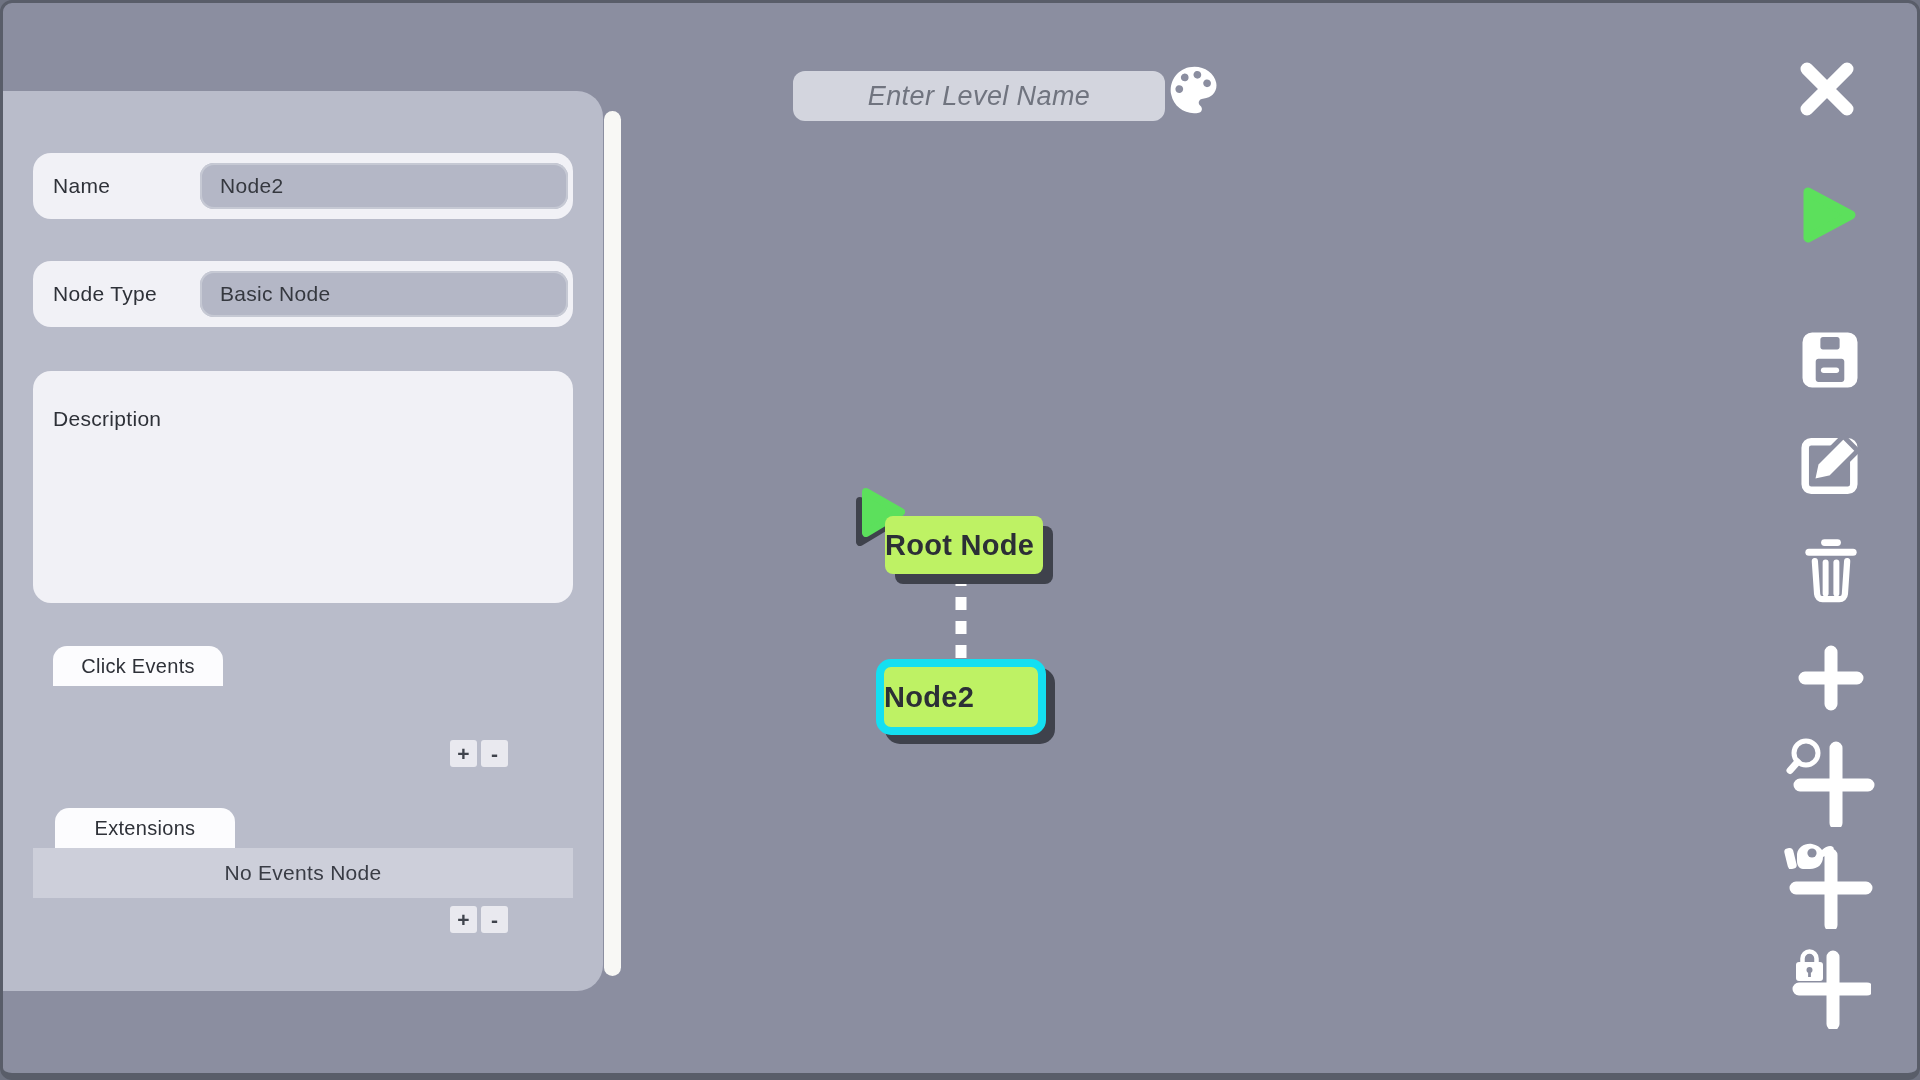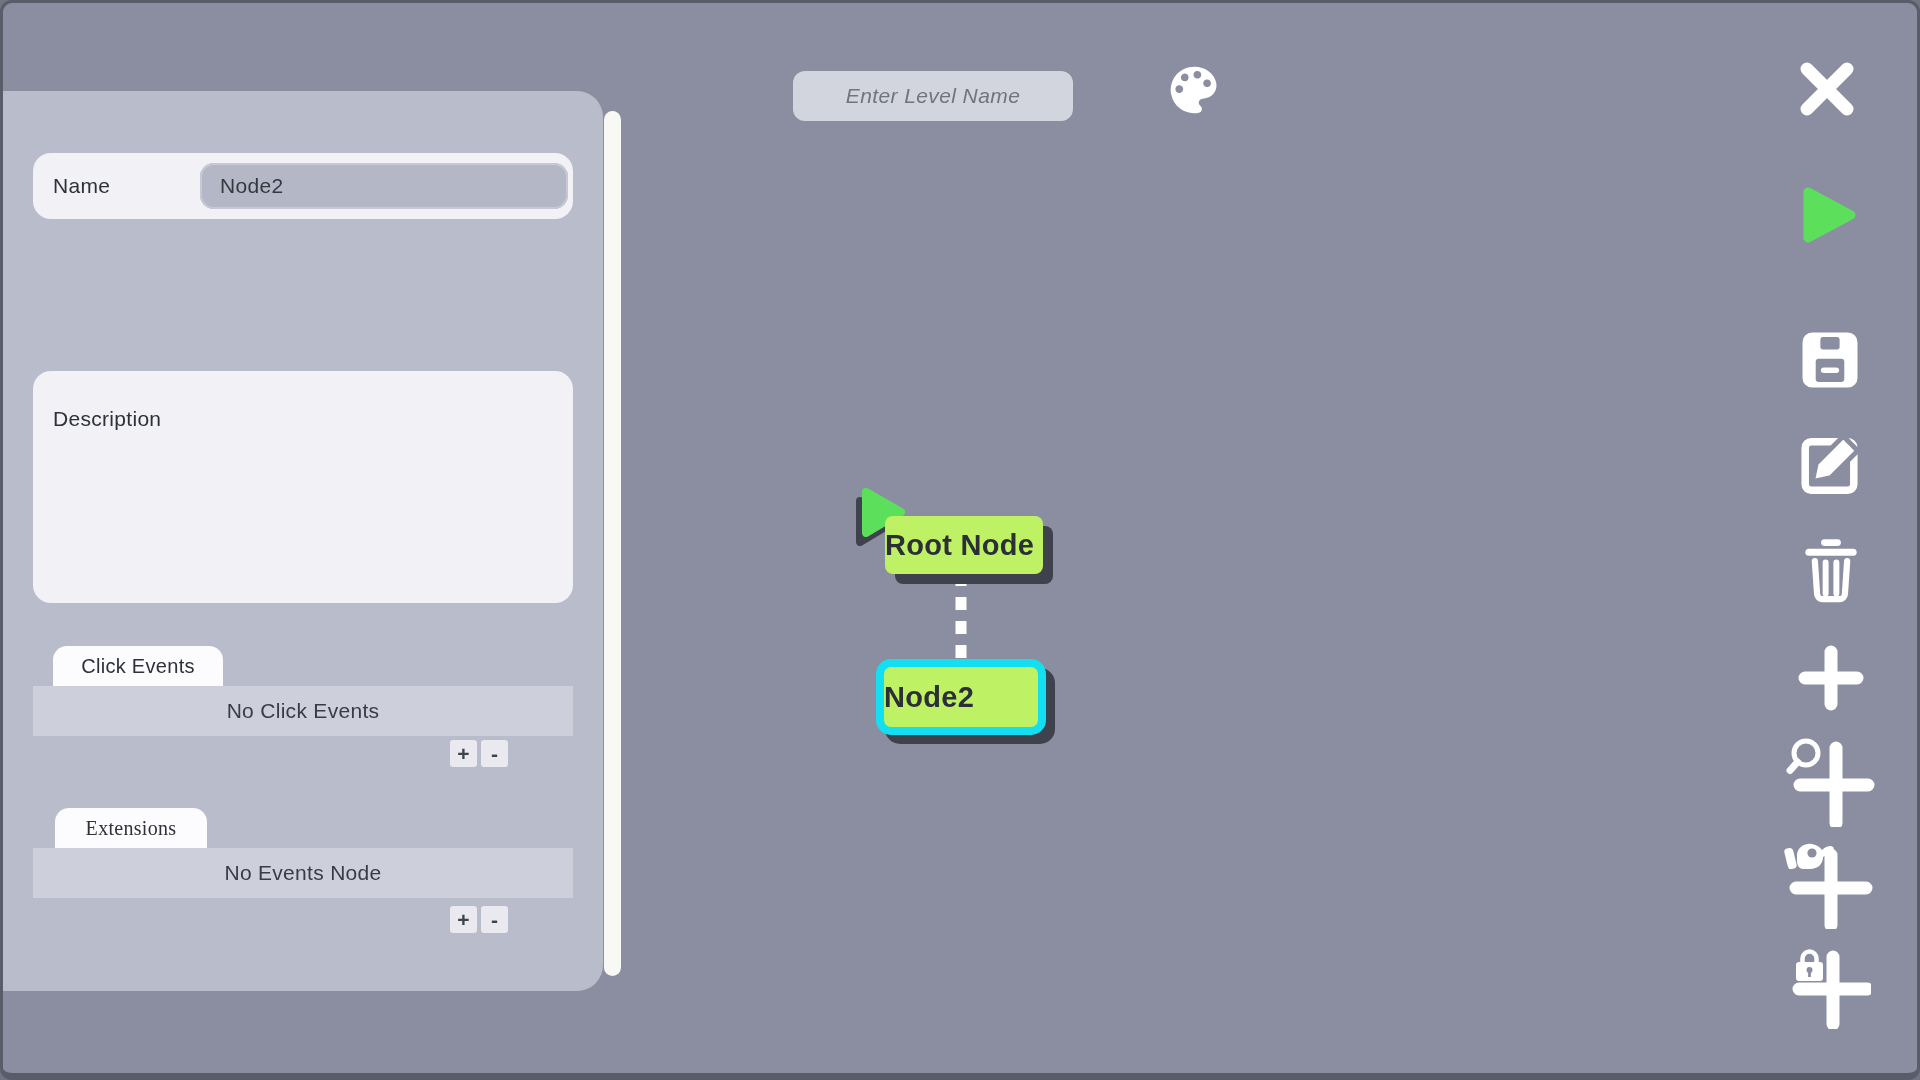--- a/index.html
+++ b/index.html
@@ -61,24 +61,24 @@
   .mini-btn {
     position:absolute; width:27px; height:27px;
     background:#e9e9ef; border-radius:3px;
     display:flex; align-items:center; justify-content:center;
     font-size:21px; font-weight:bold; color:#3f434c; line-height:1;
     cursor:pointer;
   }
 
   
   .level-input {
-    position:absolute; left:790px; top:68px; width:280px; height:50px;
+    position:absolute; left:790px; top:68px; width:372px; height:50px;
     background:#d3d5de; border-radius:12px;
     display:flex; align-items:center; justify-content:center;
-    font-size:21px; font-style:italic; color:#8c90a0; letter-spacing:.4px;
+    font-size:27px; font-style:italic; color:#8c90a0; letter-spacing:.4px;
   }
   .palette { position:absolute; left:1160px; top:56px; }
 
   
   .node {
     position:absolute;
     background:#bef264;
     display:flex; align-items:center; justify-content:flex-start;
     font-size:29px; font-weight:600; color:#2c2f36; letter-spacing:.3px;
   }
@@ -111,35 +111,36 @@
     <path fill="#ffffff" fill-rule="evenodd" d="M12 3c-4.97 0-9 4.03-9 9s4.03 9 9 9c.83 0 1.5-.67 1.5-1.5 0-.39-.15-.74-.39-1.01-.23-.26-.38-.61-.38-.99 0-.83.67-1.5 1.5-1.5H16c2.76 0 5-2.24 5-5 0-4.42-4.03-8-9-8zm-5.5 9c-.83 0-1.5-.67-1.5-1.5S5.67 9 6.5 9 8 9.67 8 10.5 7.33 12 6.5 12zm3-4C8.67 8 8 7.33 8 6.5S8.67 5 9.5 5s1.5.67 1.5 1.5S10.33 8 9.5 8zm5 0c-.83 0-1.5-.67-1.5-1.5S13.67 5 14.5 5s1.5.67 1.5 1.5S15.33 8 14.5 8zm3 4c-.83 0-1.5-.67-1.5-1.5S16.67 9 17.5 9s1.5.67 1.5 1.5-.67 1.5-1.5 1.5z"></path>
   </svg>
 
   <div class="panel">
 
     <div class="row" style="top:62px;">
       <div class="row-label">Name</div>
       <div class="row-input">Node2</div>
     </div>
 
+    <div class="row" style="top:170px;">
+      <div class="row-label">Node Type</div>
+      <div class="row-input">Basic Node</div>
+    </div>
 
     <div class="row row-desc" style="top:280px;padding-left:36px;">
       <div class="row-label desc-label">Description</div>
     </div>
 
     <div class="tab" style="top:555px;">
       <span>Click Events</span>
     </div>
-    <div class="empty-bar" style="top:595px;">
-      <span>No Click Events</span>
-    </div>
     <div class="mini-btn" style="left:447px; top:649px;">+</div>
     <div class="mini-btn" style="left:478px; top:649px;">-</div>
 
-    <div class="tab" style="top:717px; left:32px; width:152px;font-family:Liberation Serif, serif;">
+    <div class="tab" style="top:717px; left:32px; width:180px;">
       <span>Extensions</span>
     </div>
     <div class="empty-bar" style="top:757px;">
       <span>No Events Node</span>
     </div>
     <div class="mini-btn" style="left:447px; top:815px;">+</div>
     <div class="mini-btn" style="left:478px; top:815px;">-</div>
   </div>
 
   <div class="scrollbar"></div>

